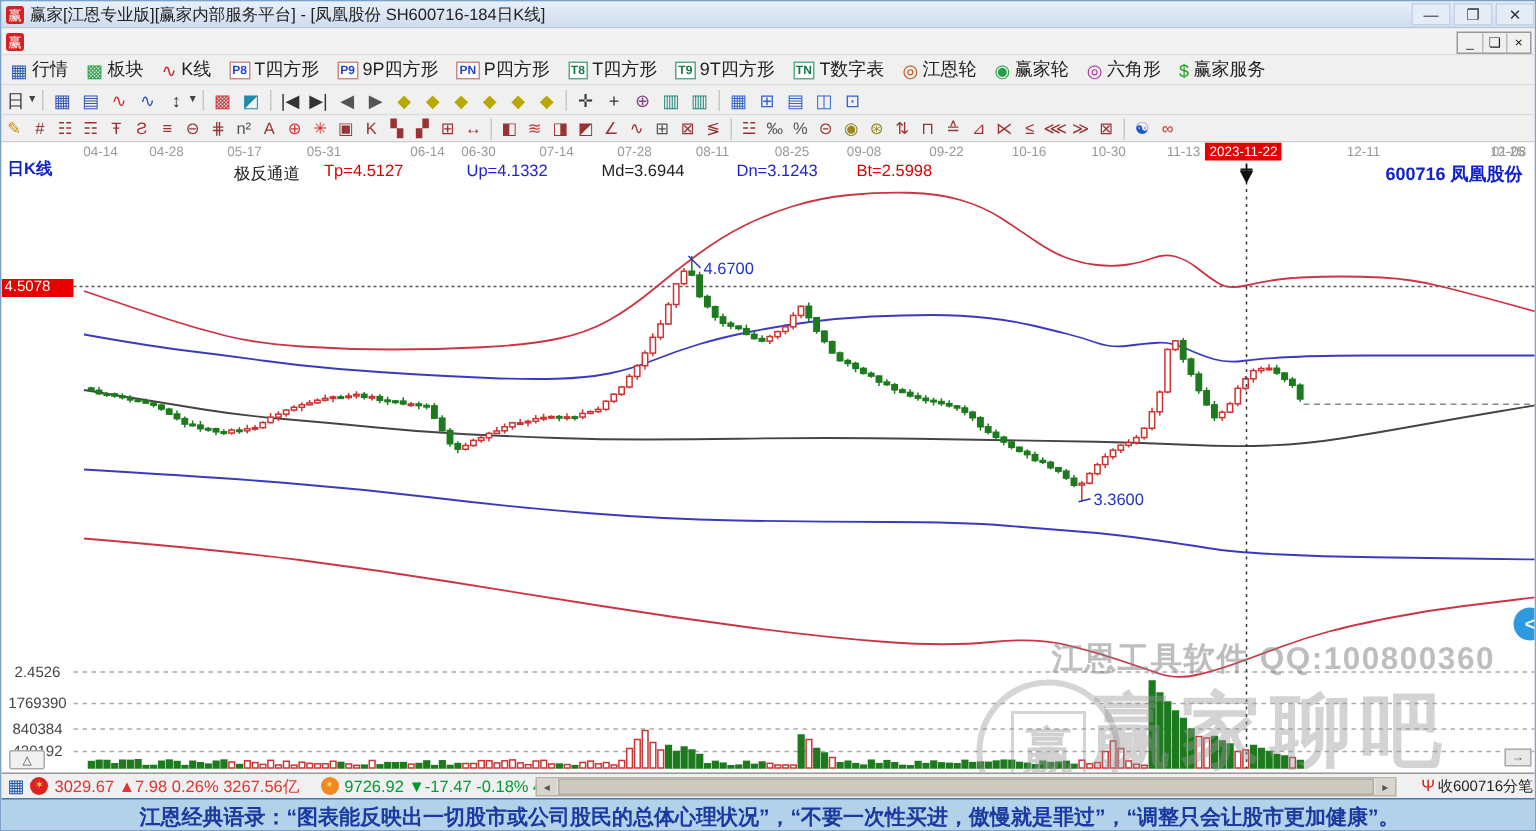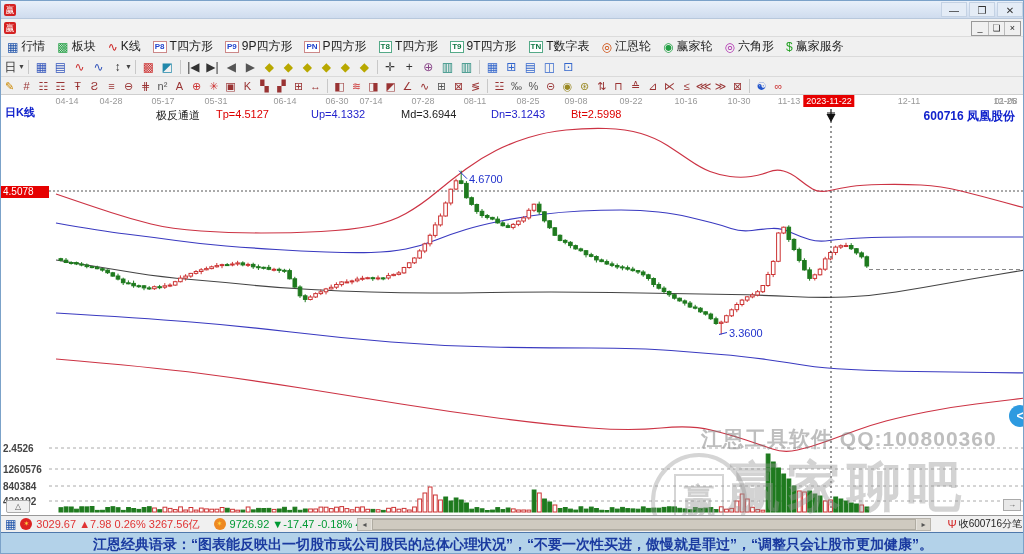--- a/index.html
+++ b/index.html
@@ -40,21 +40,21 @@
   .date-row { position:absolute; left:0; top:0; width:1024px; height:13px; font-size:9px; color:#999; }
   .date-lbl { position:absolute; top:1px; transform:translateX(-50%); white-space:nowrap; }
   .date-hl { position:absolute; top:0; height:12px; background:#e60000; color:#fff; font-size:9px;
     line-height:12px; padding:0 3px; transform:translateX(-50%); white-space:nowrap; }
   .period-lbl { position:absolute; left:4px; top:10px; font-size:11px; font-weight:bold; color:#1122cc; }
   .ind-row { position:absolute; left:0; top:13px; width:1024px; height:13px; font-size:11px; }
   .ind-tok { position:absolute; top:0; white-space:nowrap; }
   .stock-lbl { position:absolute; right:10px; top:13px; font-size:12px; font-weight:bold; color:#1122cc; }
   .price-box { position:absolute; left:0; top:91px; width:48px; height:12px; background:#e60000;
     color:#fff; font-size:10px; line-height:12px; padding-left:2px; }
-  .scale-lbl { position:absolute; width:44px; text-align:left; font-size:10px; color:#444;font-weight:bold; }
+  .scale-lbl { position:absolute; width:44px; text-align:center; font-size:10px; color:#444; }
   .collapse-btn { position:absolute; left:5px; top:405px; width:24px; height:13px; background:#f0f0f0;
     border:1px solid #aaa; border-radius:2px; font-size:8px; line-height:12px; text-align:center; color:#555; }
   .mini-btn { position:absolute; left:1002px; top:404px; width:18px; height:12px; background:#e8e8e8;
     border:1px solid #aaa; font-size:8px; line-height:10px; text-align:center; color:#555; }
   .slide-handle { position:absolute; left:1008px; top:310px; width:22px; height:22px; border-radius:50%;
     background:#2d9ae0; color:#fff; font-size:12px; font-weight:bold; line-height:22px; text-align:center; }
   .wm-tool { position:absolute; left:700px; top:330px; font-size:21px; font-weight:bold;
     color:rgba(125,125,125,0.5); letter-spacing:1px; white-space:nowrap; }
   .wm-brand { position:absolute; left:726px; top:356px; font-size:54px; font-weight:bold;
     color:rgba(150,150,150,0.42); letter-spacing:6px; white-space:nowrap; }
@@ -80,20 +80,21 @@
   .antenna { color:#d42222; font-size:11px; margin-right:2px; }
   .ticker { position:absolute; left:0; top:531px; width:1024px; height:23px; background:#b3d2e9;
     border-top:1px solid #4f78ab; text-align:center; font-size:14px; font-weight:bold; color:#1a3aa0;
     line-height:22px; white-space:nowrap; }
 </style>
 </head>
 <body>
 
 <div class="titlebar">
   <span class="appicon">赢</span>
+  <span>赢家[江恩专业版][赢家内部服务平台] - [凤凰股份  SH600716-184日K线]</span>
   <div class="win-controls">
     <span class="win-btn">—</span>
     <span class="win-btn">❐</span>
     <span class="win-btn">✕</span>
   </div>
 </div>
 
 <div class="menubar">
   <span class="appicon">赢</span>
   <div class="mdi-group">
@@ -744,21 +745,21 @@
   <div class="wm-stamp">
     <span class="wm-stamp-inner">赢</span>
   </div>
 
   <div class="date-row" id="date-row">
       <span class="date-lbl" style="left: 66px;">04-14</span>
       <span class="date-lbl" style="left: 110px;">04-28</span>
       <span class="date-lbl" style="left: 162px;">05-17</span>
       <span class="date-lbl" style="left: 215px;">05-31</span>
       <span class="date-lbl" style="left: 266px; margin-left: 18px;">06-14</span>
-      <span class="date-lbl" style="left: 318px; padding-left: 36px;">06-30</span>
+      <span class="date-lbl" style="left: 318px;">06-30</span>
       <span class="date-lbl" style="left: 370px;">07-14</span>
       <span class="date-lbl" style="left: 422px;">07-28</span>
       <span class="date-lbl" style="left: 474px;">08-11</span>
       <span class="date-lbl" style="left: 527px;">08-25</span>
       <span class="date-lbl" style="left: 575px;">09-08</span>
       <span class="date-lbl" style="left: 630px;">09-22</span>
       <span class="date-lbl" style="left: 685px;">10-16</span>
       <span class="date-lbl" style="left: 738px;">10-30</span>
       <span class="date-lbl" style="left: 788px;">11-13</span>
       <span class="date-lbl" style="left: 908px;">12-11</span>
@@ -773,21 +774,21 @@
       <span class="ind-tok" style="left: 310px; color: rgb(34, 34, 204);">Up=4.1332</span>
       <span class="ind-tok" style="left: 400px; color: rgb(34, 34, 34);">Md=3.6944</span>
       <span class="ind-tok" style="left: 490px; color: rgb(34, 34, 204);">Dn=3.1243</span>
       <span class="ind-tok" style="left: 570px; color: rgb(221, 0, 0);">Bt=2.5998</span>
     </div>
   <div class="stock-lbl">600716 凤凰股份</div>
 
   <div class="price-box">4.5078</div>
   <div id="scale-labels">
       <div class="scale-lbl" style="left: 2px; top: 348px;">2.4526</div>
-      <div class="scale-lbl" style="left: 2px; top: 369px;">1260576</div>
+      <div class="scale-lbl" style="left: 2px; top: 369px;">1769390</div>
       <div class="scale-lbl" style="left: 2px; top: 386px;">840384</div>
       <div class="scale-lbl" style="left: 2px; top: 401px;">420192</div>
     </div>
 
   <div class="collapse-btn">△</div>
   <div class="mini-btn">→</div>
   <div class="slide-handle">&lt;</div>
 </div>
 
 <div class="statusbar">

